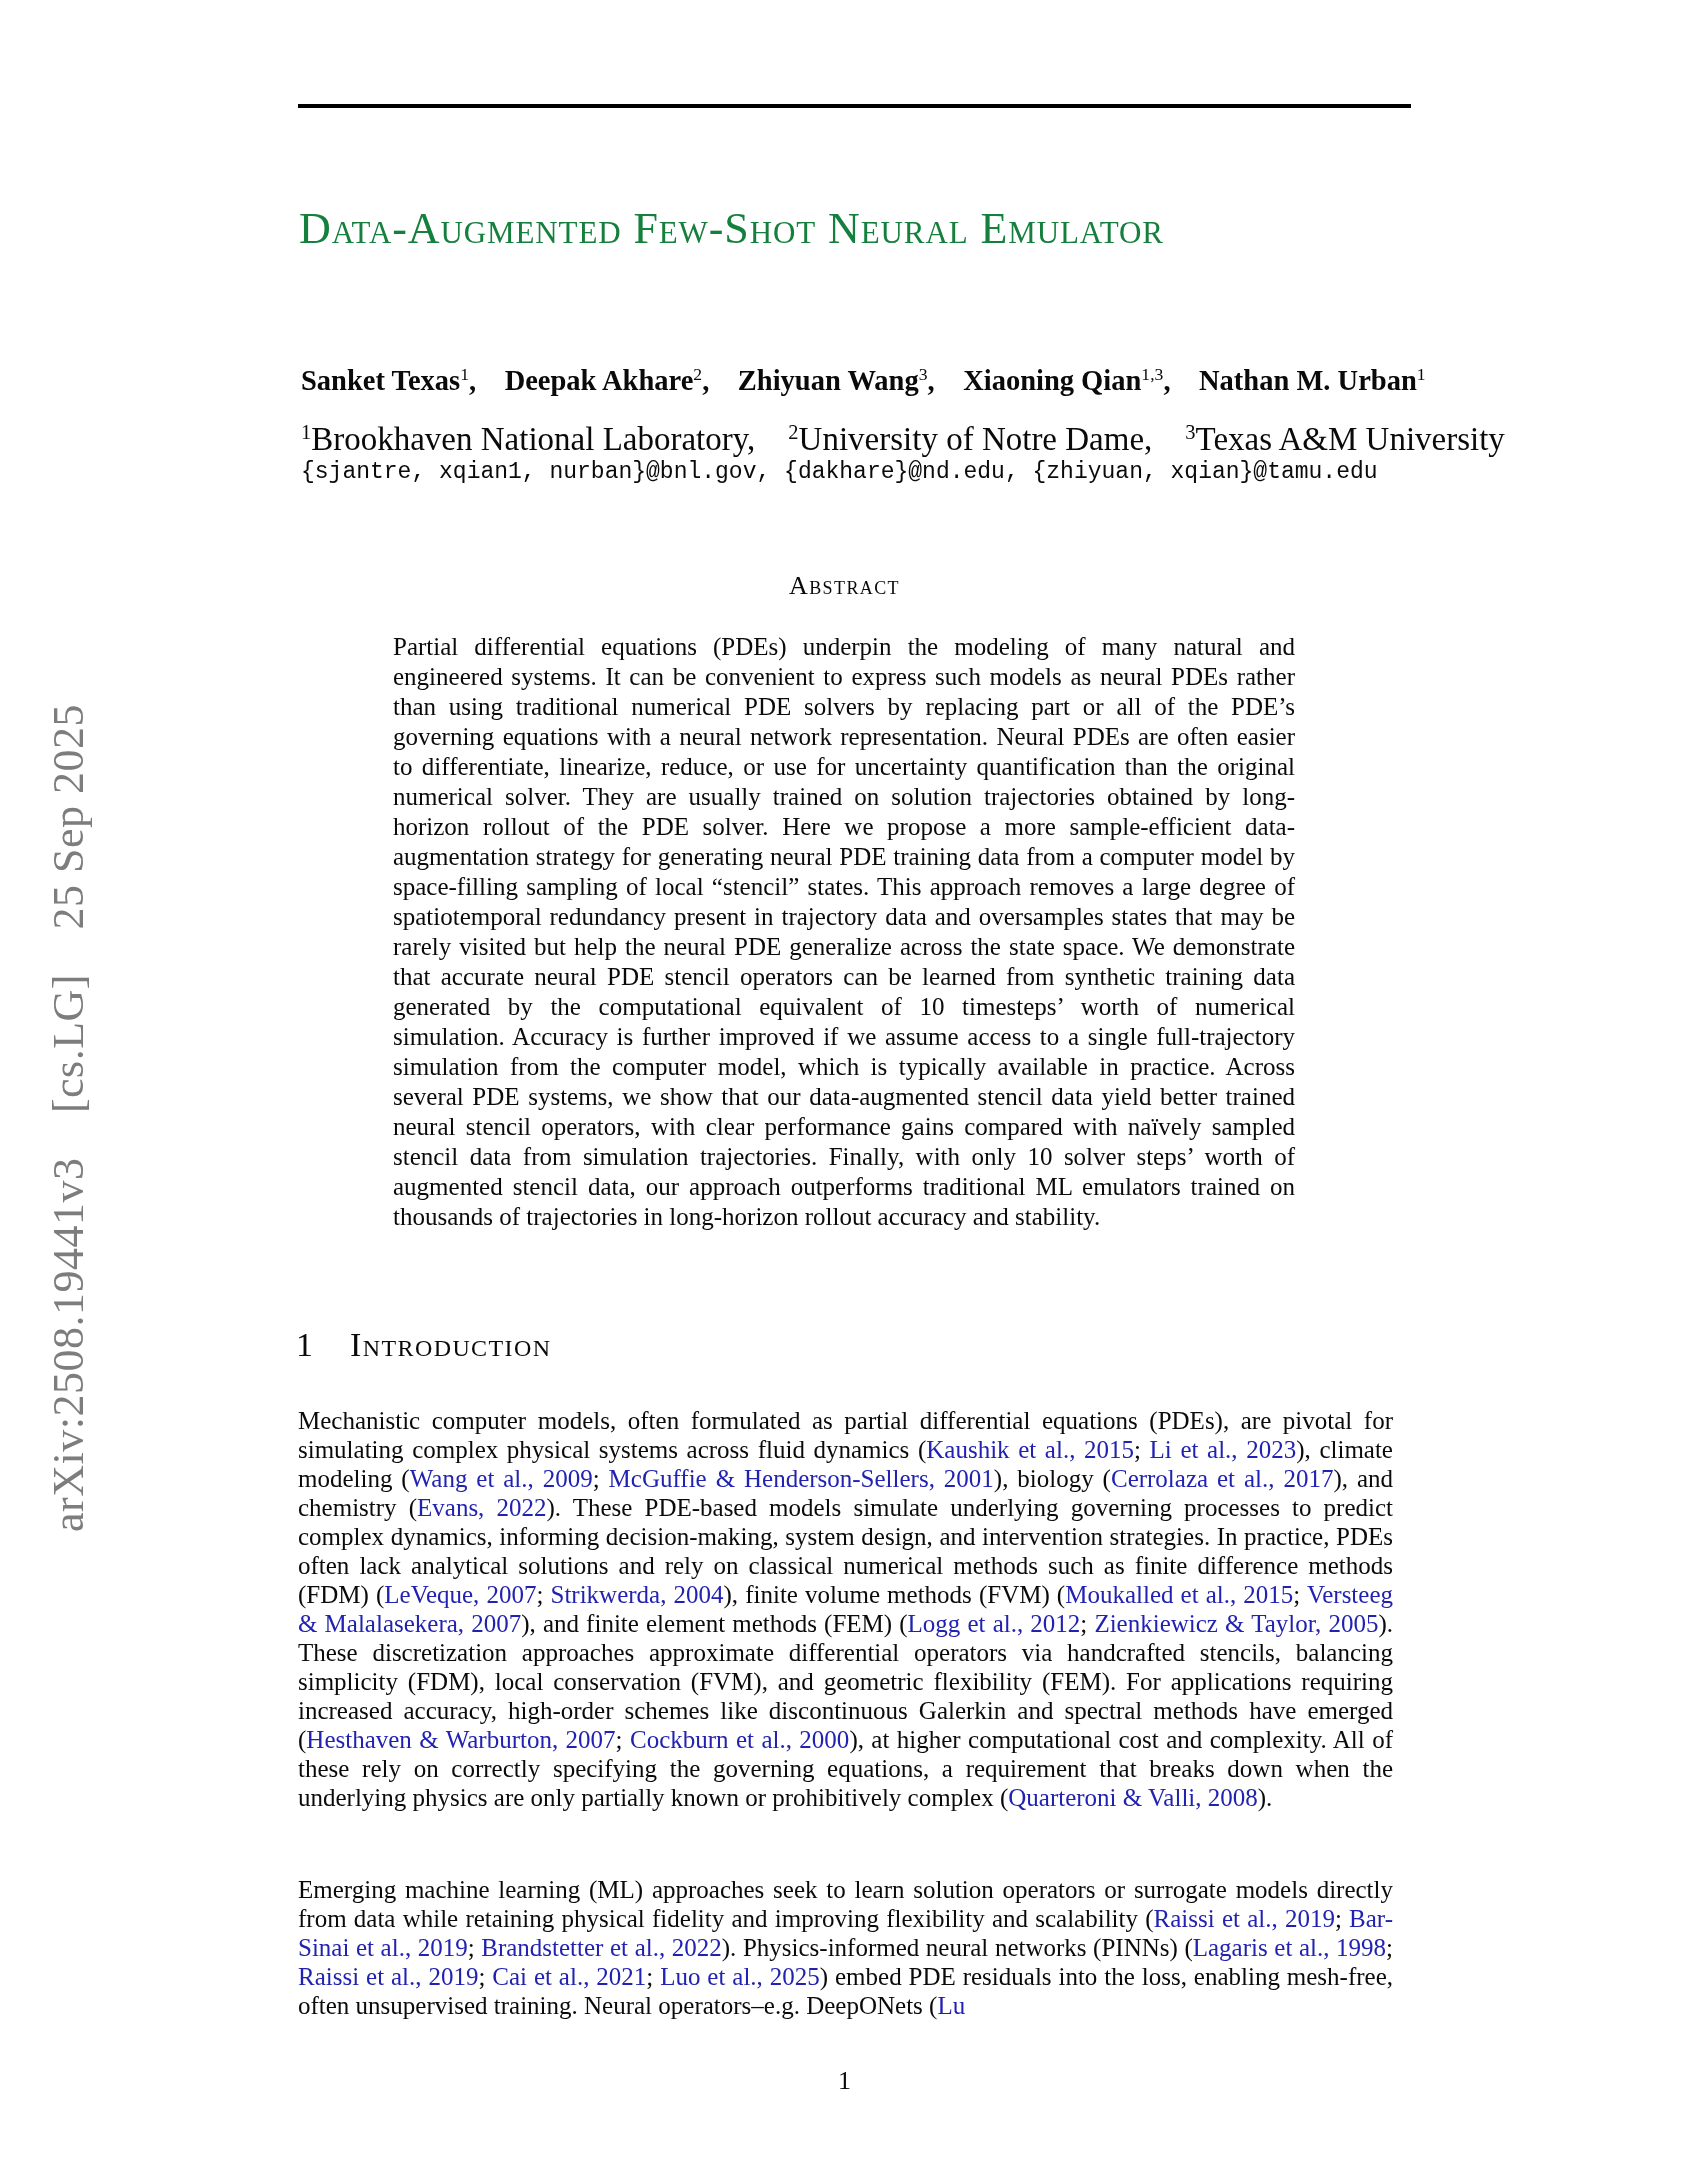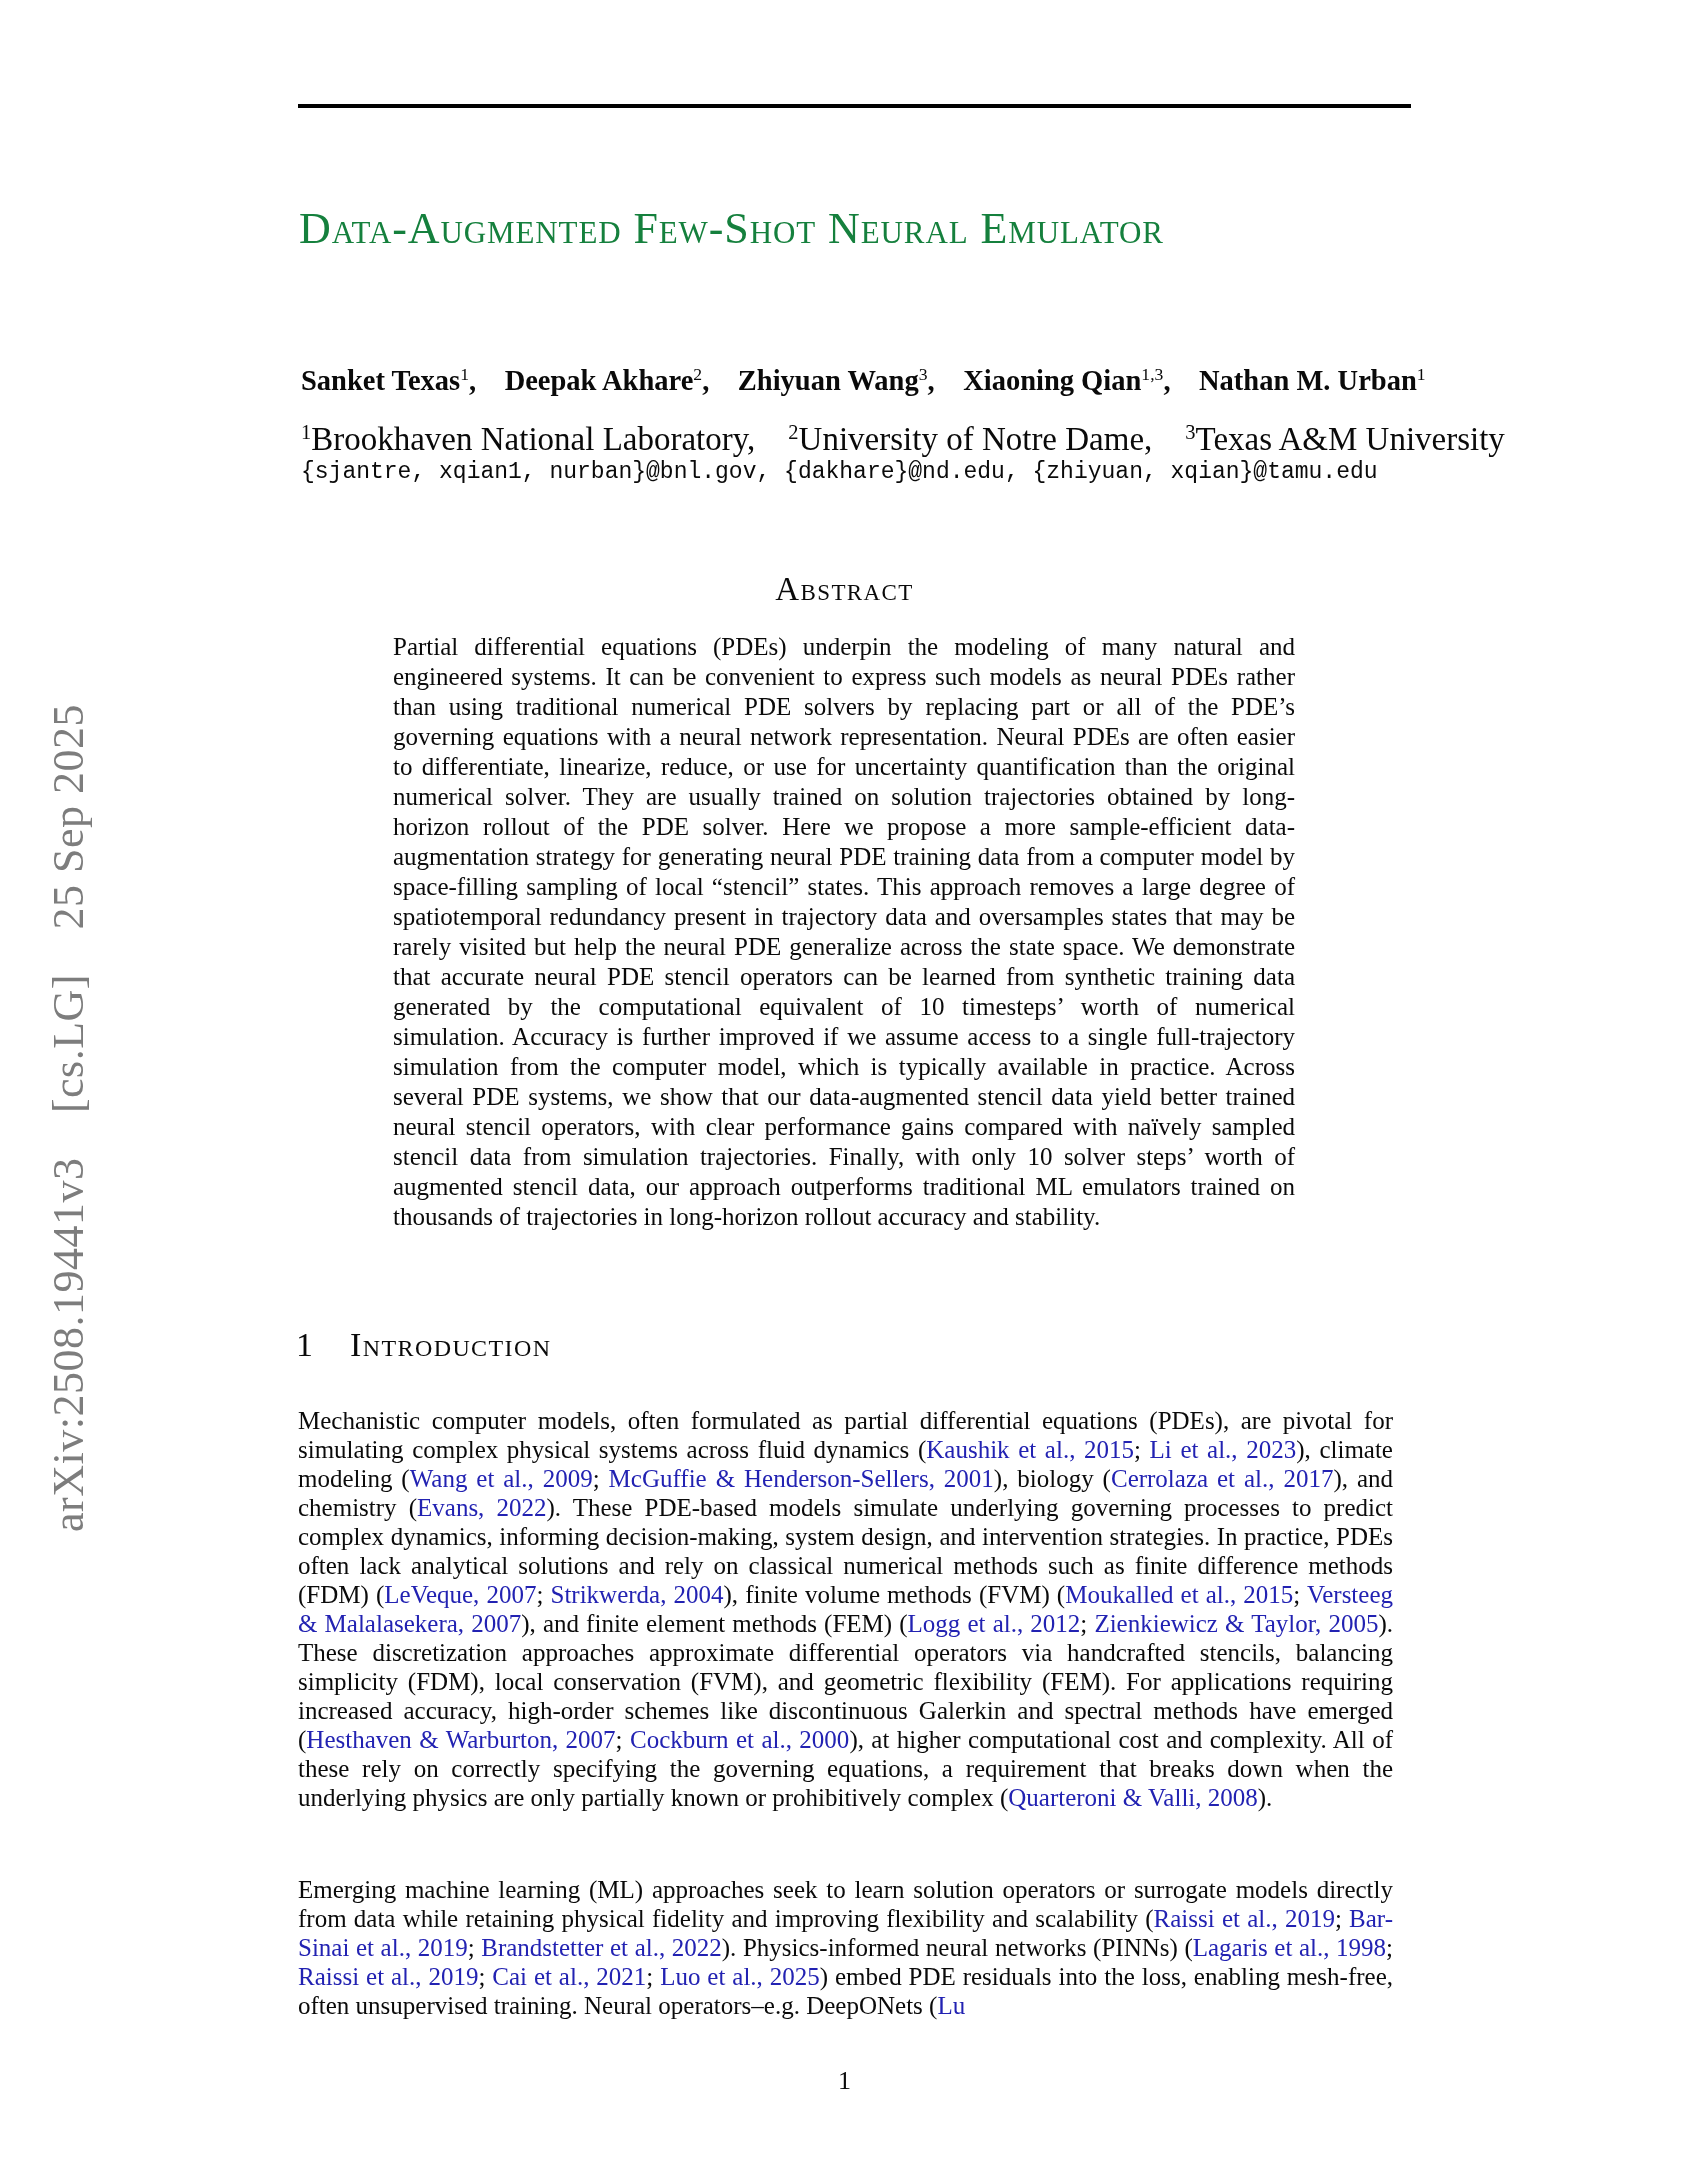--- a/index.html
+++ b/index.html
@@ -38,21 +38,21 @@
     position:absolute;left:301px;top:421px;width:1102px;
     font-size:33px;white-space:nowrap;
   }
   .emails{
     position:absolute;left:301px;top:459px;width:1120px;
     font-family:"Liberation Mono","DejaVu Sans Mono",monospace;
     font-size:23px;white-space:nowrap;
   }
   .abstract-heading{
     position:absolute;left:298px;top:571px;width:1093px;
-    text-align:center;font-size:33px;font-variant:small-caps;letter-spacing:1.4px;
+    text-align:center;font-size:26px;font-variant:small-caps;letter-spacing:1.4px;
   }
   .abstract-body{
     position:absolute;left:393px;top:632px;width:902px;
     font-size:25px;line-height:30px;text-align:justify;
   }
   .section-heading{
     position:absolute;left:296px;top:1326px;width:1093px;
     font-size:34px;
   }
   .section-heading .sec-num{letter-spacing:0;}

